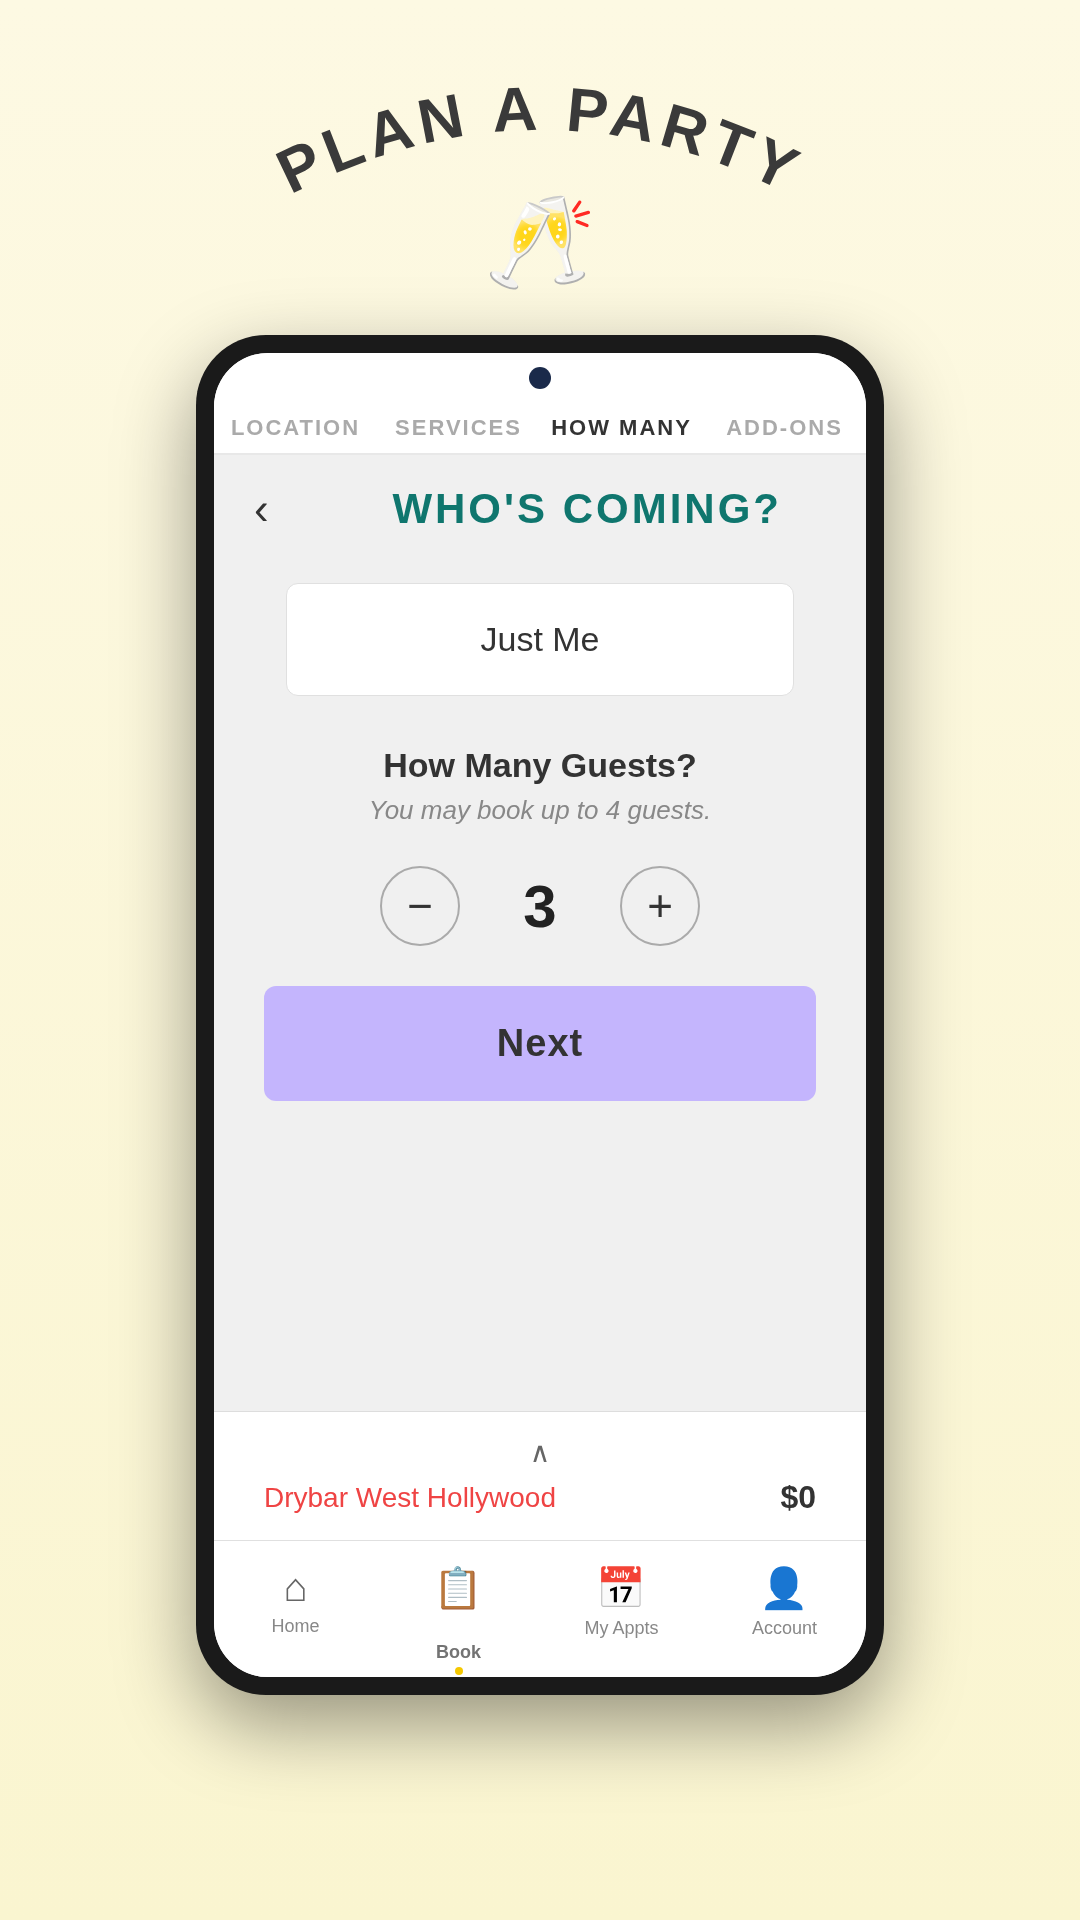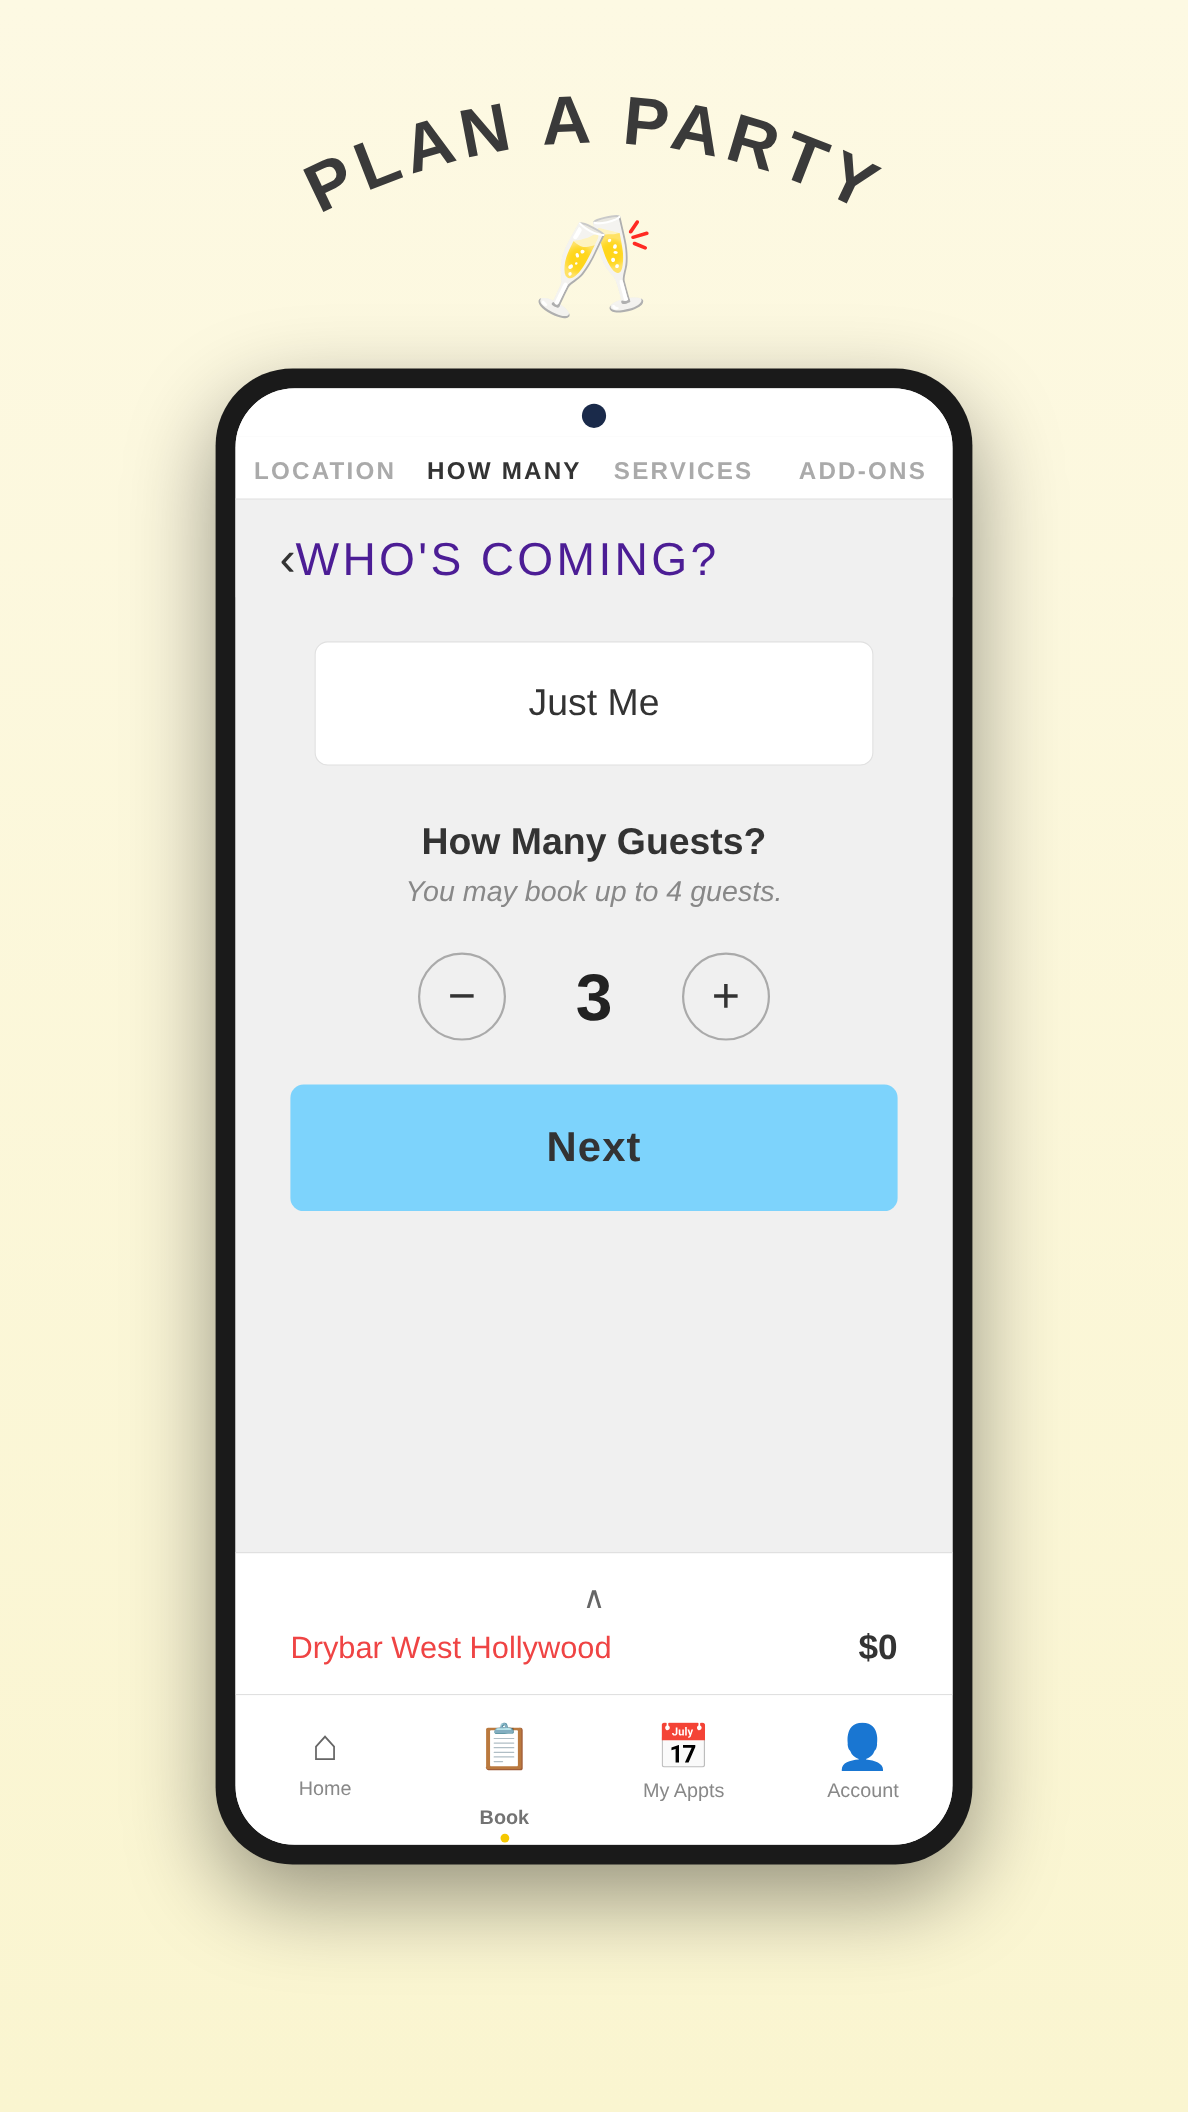--- a/index.html
+++ b/index.html
@@ -114,24 +114,24 @@
       color: #333;
       font-weight: 300;
       cursor: pointer;
       background: none;
       border: none;
       line-height: 1;
     }
 
     .page-title {
       flex: 1;
-      text-align: left;
+      text-align: right;
       font-size: 42px;
-      font-weight: 400;
-      color: #4c1d95;
+      font-weight: 700;
+      color: #0f766e;
       letter-spacing: 3px;
       text-transform: uppercase;
       margin-right: 44px;
     }
 
     
     .options-area {
       padding: 40px 72px 0;
       display: flex;
       flex-direction: column;
@@ -209,21 +209,21 @@
       font-size: 60px;
       font-weight: 600;
       color: #222;
       min-width: 60px;
       text-align: center;
     }
 
     
     .next-btn {
       margin: 40px 50px 0;
-      background: #7dd3fc;
+      background: #c4b5fd;
       color: #333;
       font-size: 38px;
       font-weight: 600;
       padding: 36px 0;
       border-radius: 12px;
       border: none;
       cursor: pointer;
       text-align: center;
       letter-spacing: 1px;
     }
@@ -345,22 +345,22 @@
 
 <div class="phone-frame">
   <div class="phone-inner">
 
     <div class="notch-area">
       <div class="camera-dot"></div>
     </div>
 
     <div class="tab-bar">
       <div class="tab-item">LOCATION</div>
+      <div class="tab-item">SERVICES</div>
       <div class="tab-item active">HOW MANY</div>
-      <div class="tab-item">SERVICES</div>
       <div class="tab-item">ADD-ONS</div>
     </div>
 
     <div class="content-area">
 
       <div class="page-header">
         <button class="back-button">‹</button>
         <div class="page-title">WHO'S COMING?</div>
       </div>
 

